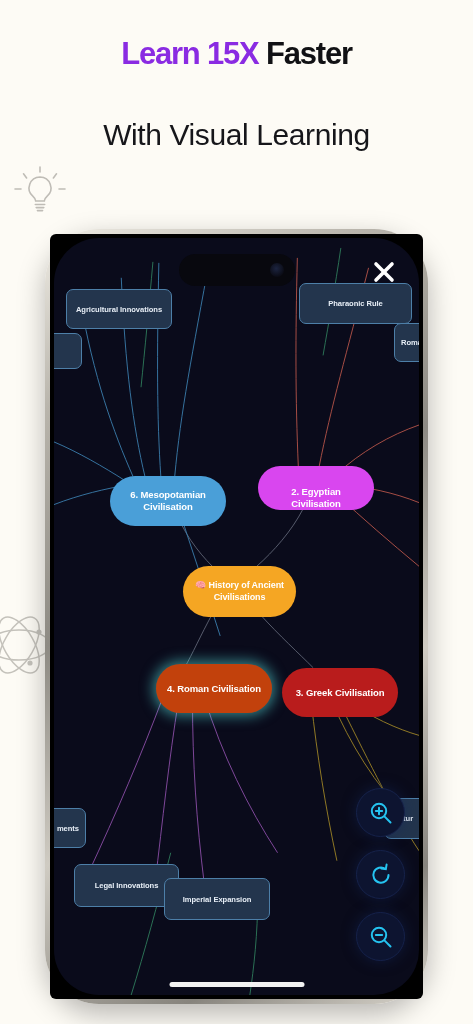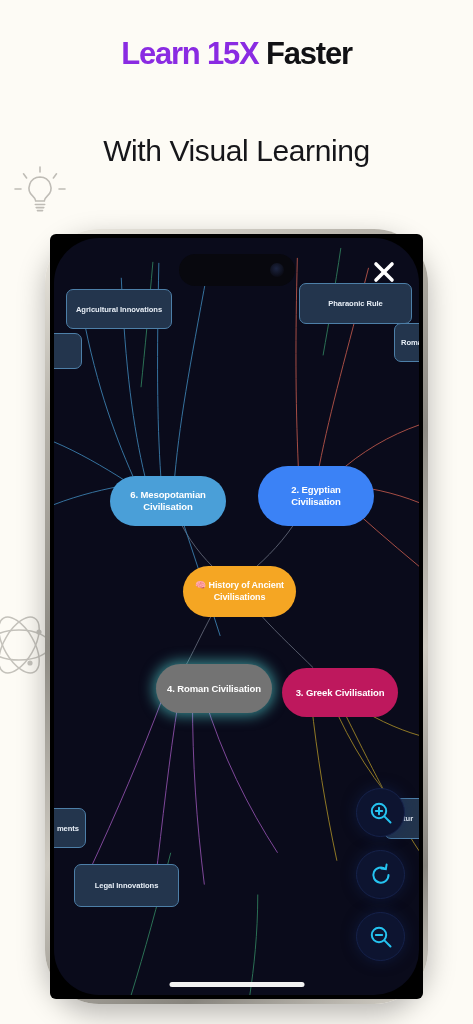--- a/index.html
+++ b/index.html
@@ -25,21 +25,21 @@
     font-size: 31px;
     font-weight: 800;
     letter-spacing: -1.2px;
     color: #111114;
     line-height: 1.05;
     white-space: nowrap;
   }
   .headline .accent { color: #8a2be2; }
   .subheadline {
     position: absolute;
-    top: 134px;
+    top: 118px;
     left: 0;
     width: 473px;
     text-align: center;
     font-size: 30px;
     font-weight: 400;
     color: #16161a;
     letter-spacing: -0.4px;
     white-space: nowrap;
   }
 
@@ -319,38 +319,41 @@
       </div>
 
       <div class="node leaf" style="left:-32px; top:570px; width:64px; height:40px; justify-content:flex-end;">
         <span>ments</span>
       </div>
 
       <div class="node leaf" style="left:20px; top:626px; width:105px; height:43px;">
         <span>Legal Innovations</span>
       </div>
 
+      <div class="node leaf" style="left:110px; top:640px; width:106px; height:42px;">
+        <span>Imperial Expansion</span>
+      </div>
 
       <div class="node pill" style="left:56px; top:238px; width:116px; height:50px; background:#4a9fd8;">
         <span>6. Mesopotamian Civilisation</span>
       </div>
 
-      <div class="node pill" style="left:204px; top:228px; width:116px; height:60px; background:#3b82f6;">
+      <div class="node pill" style="left:204px; top:228px; width:116px; height:44px; background:#d946ef;align-items:flex-end;">
         <span>2. Egyptian Civilisation</span>
       </div>
 
       <div class="node pill center" style="left:129px; top:328px; width:113px; height:51px; background:#f5a623;">
         <span>🧠 History of Ancient Civilisations</span>
       </div>
 
-      <div class="node pill selected" style="left:102px; top:426px; width:116px; height:49px; background:#737373;">
+      <div class="node pill selected" style="left:102px; top:426px; width:116px; height:49px; background:#c2410c;">
         <span>4. Roman Civilisation</span>
       </div>
 
-      <div class="node pill" style="left:228px; top:430px; width:116px; height:49px; background:#be185d;">
+      <div class="node pill" style="left:228px; top:430px; width:116px; height:49px; background:#b91c1c;">
         <span>3. Greek Civilisation</span>
       </div>
     </div>
 
     <div class="close-btn">
       <svg viewBox="0 0 30 30">
         <g stroke="#ffffff" stroke-width="3.6" stroke-linecap="round">
           <line x1="7" y1="7" x2="23" y2="23"></line>
           <line x1="23" y1="7" x2="7" y2="23"></line>
         </g>

